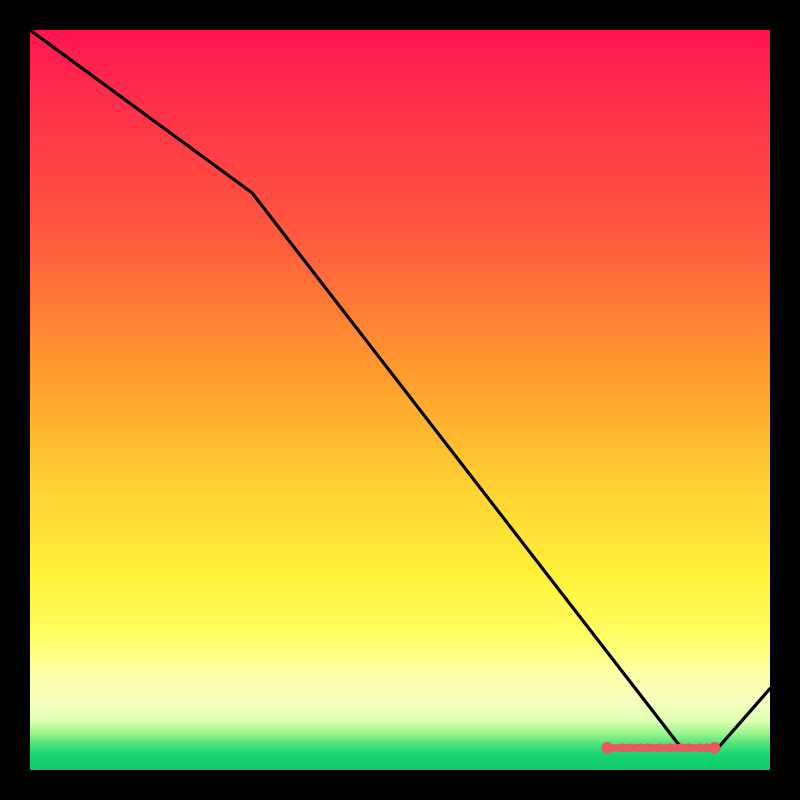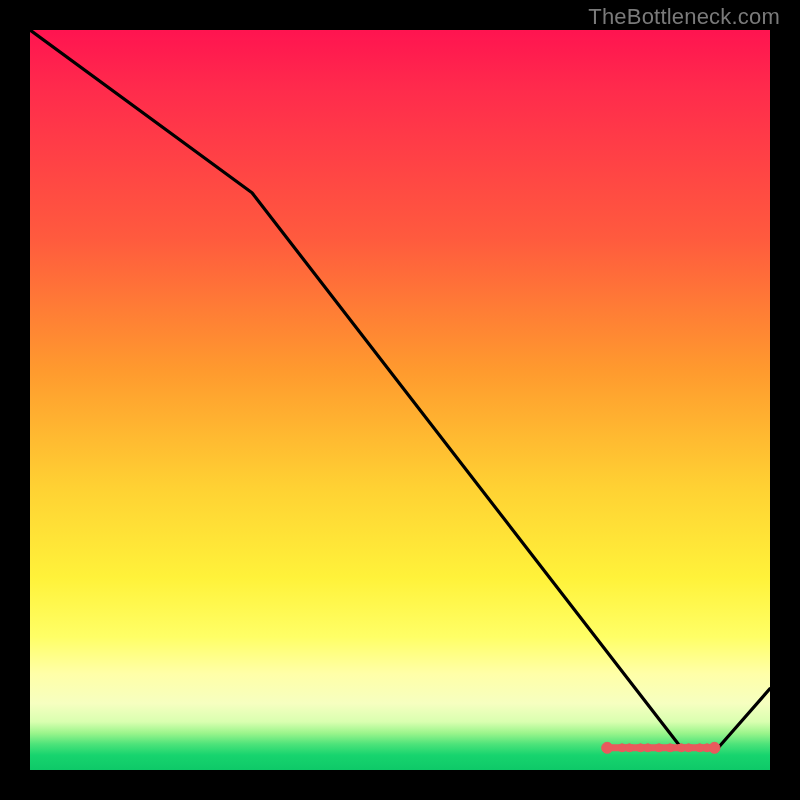--- a/index.html
+++ b/index.html
@@ -77,21 +77,20 @@
     stroke: #e85a5d;
     stroke-width: 7;
     stroke-linecap: round;
   }
 </style>
 </head>
 <body>
 
 <div class="root">
 
-  <div class="watermark">TheBottleneck.com</div>
 
   <div class="plot">
     <div class="gradient-bg"></div>
 
     <svg class="curve" viewBox="0 0 740 740" preserveAspectRatio="none">
       <path d="M0.0 0.0 L222.0 162.8 L651.2 717.8 L688.2 717.8 L740.0 658.6"></path>
       <g>
           <line x1="577.2" x2="684.5" y1="717.8" y2="717.8" class="marker-line"></line>
           <circle cx="577.2" cy="717.8" r="5.5" class="marker"></circle>
           <circle cx="592.0" cy="717.8" r="4" class="marker"></circle>

